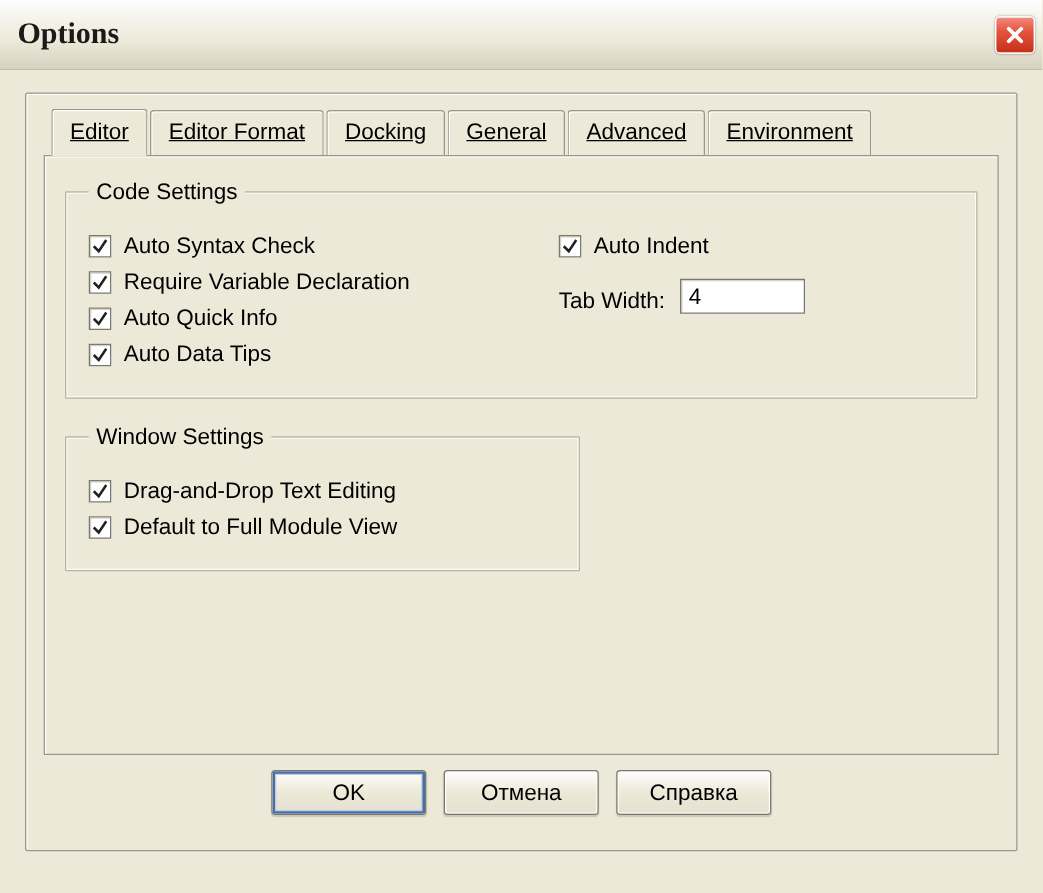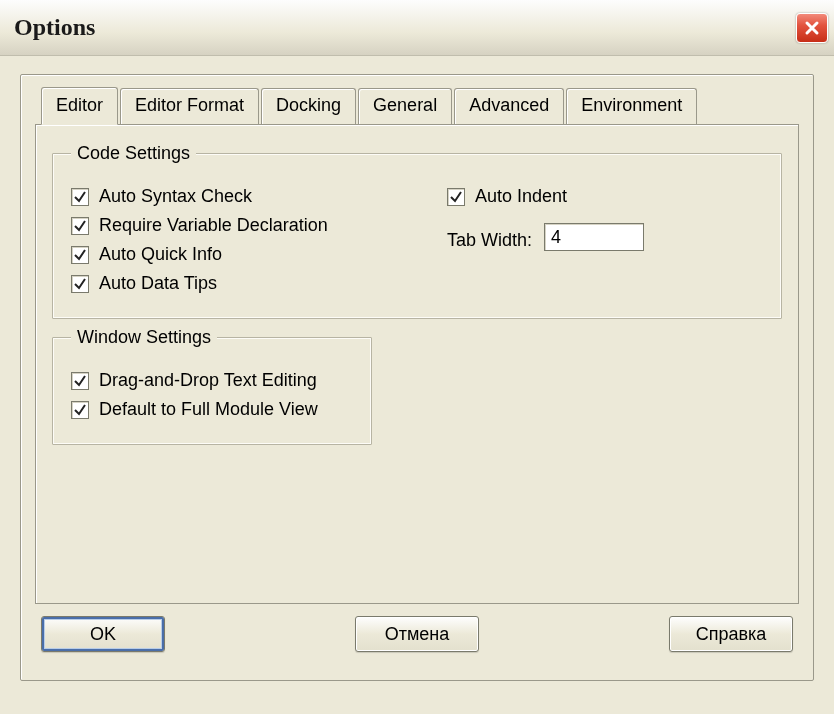--- a/index.html
+++ b/index.html
@@ -49,20 +49,21 @@
     border-radius: 2px;
     padding: 12px 14px 22px 14px;
     position: relative;
     box-shadow: inset 1px 1px 0 #fff;
   }
   .tabs {
     display: flex;
     gap: 0;
     margin-bottom: -1px;
     padding-left: 6px;
+    text-decoration: underline;
   }
   .tab {
     padding: 6px 14px 7px 14px;
     font-size: 18px;
     background: #ece9d8;
     border: 1px solid #9a988a;
     border-bottom: none;
     border-top-left-radius: 3px;
     border-top-right-radius: 3px;
     position: relative;
@@ -85,21 +86,21 @@
     padding: 18px 16px 20px 16px;
     position: relative;
     z-index: 1;
     box-shadow: inset 1px 1px 0 #fff;
     min-height: 480px;
   }
   fieldset.group {
     border: 1px solid #b7b4a3;
     border-radius: 1px;
     padding: 14px 18px 16px 18px;
-    margin: 0 0 8px 0;
+    margin: 0 0 20px 0;
     position: relative;
     box-shadow: inset 0 0 0 1px #fdfcf7;
   }
   fieldset.group legend {
     padding: 0 6px;
     font-size: 18px;
     background: #ece9d8;
   }
   .cols {
     display: flex;
@@ -148,40 +149,40 @@
     height: 28px;
     padding: 2px 6px;
     font-size: 18px;
     font-family: inherit;
     border: 1px solid #7a7a6c;
     background: #fff;
     box-shadow: inset 1px 1px 0 #d6d3c4;
   }
   .button-row {
     display: flex;
-    justify-content: space-between;
-    gap: 0;
+    justify-content: center;
+    gap: 14px;
     padding: 12px 6px 6px 6px;
   }
   .btn {
     min-width: 124px;
     height: 36px;
     font-size: 18px;
     font-family: inherit;
     background: linear-gradient(to bottom,#fefefe,#ece9d8 50%,#e3e0ce);
     border: 1px solid #7a7a6c;
     border-radius: 3px;
     box-shadow: 0 0 0 1px #fff inset, 0 1px 1px rgba(0,0,0,.15);
     cursor: default;
     padding: 0 16px;
   }
   .btn.default {
     box-shadow: 0 0 0 2px #4a6ea9 inset, 0 0 0 3px #b8cde8 inset, 0 1px 1px rgba(0,0,0,.15);
   }
-  .group2 { width: 320px; }
+  .group2 { width: 412px; }
 </style>
 </head>
 <body>
 
 <div class="titlebar">
   <span class="title">Options</span>
   <div class="close-btn">
     <svg width="16" height="16" viewBox="0 0 16 16">
       <path d="M3 3 L13 13 M13 3 L3 13" stroke="#fff" stroke-width="3" stroke-linecap="round"></path>
     </svg>

